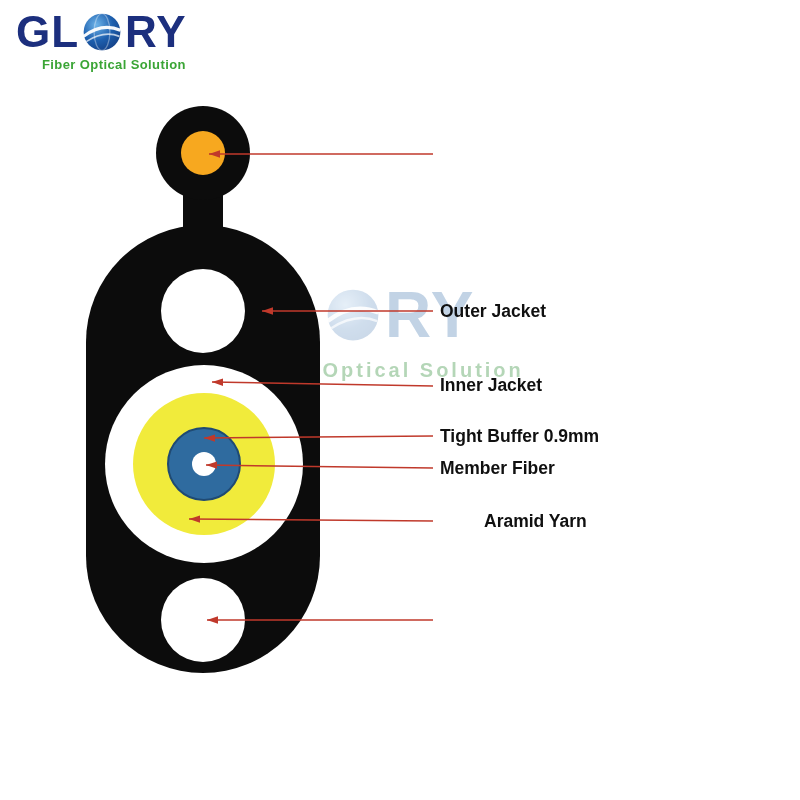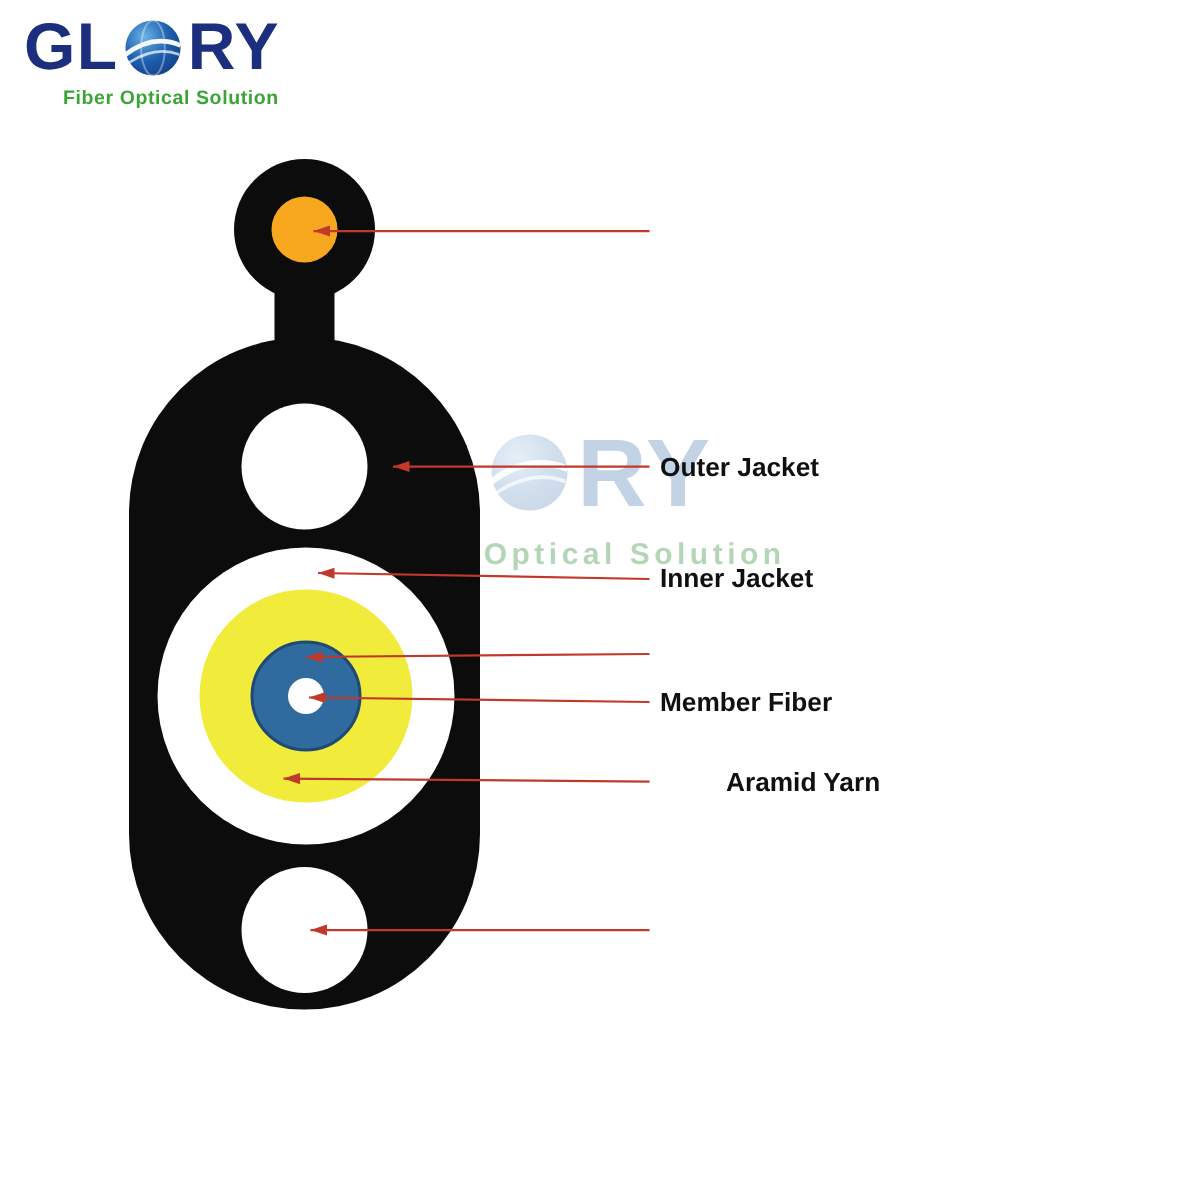--- a/index.html
+++ b/index.html
@@ -151,16 +151,17 @@
       <polygon points="206,465 217,461.4 217,468.8" stroke="none"></polygon>
       <line x1="189" y1="519" x2="433" y2="521"></line>
       <polygon points="189,519 200,515.4 200,522.8" stroke="none"></polygon>
       <line x1="207" y1="620" x2="433" y2="620"></line>
       <polygon points="207,620 218,616.3 218,623.7" stroke="none"></polygon>
     </g>
   </svg>
 
   <div class="lbl lbl-2">Outer Jacket</div>
   <div class="lbl lbl-3">Inner Jacket</div>
+  <div class="lbl lbl-4">Tight Buffer 0.9mm</div>
   <div class="lbl lbl-5">Member Fiber</div>
   <div class="lbl lbl-6">Aramid Yarn</div>
 
 </div>
 
 </body></html>

